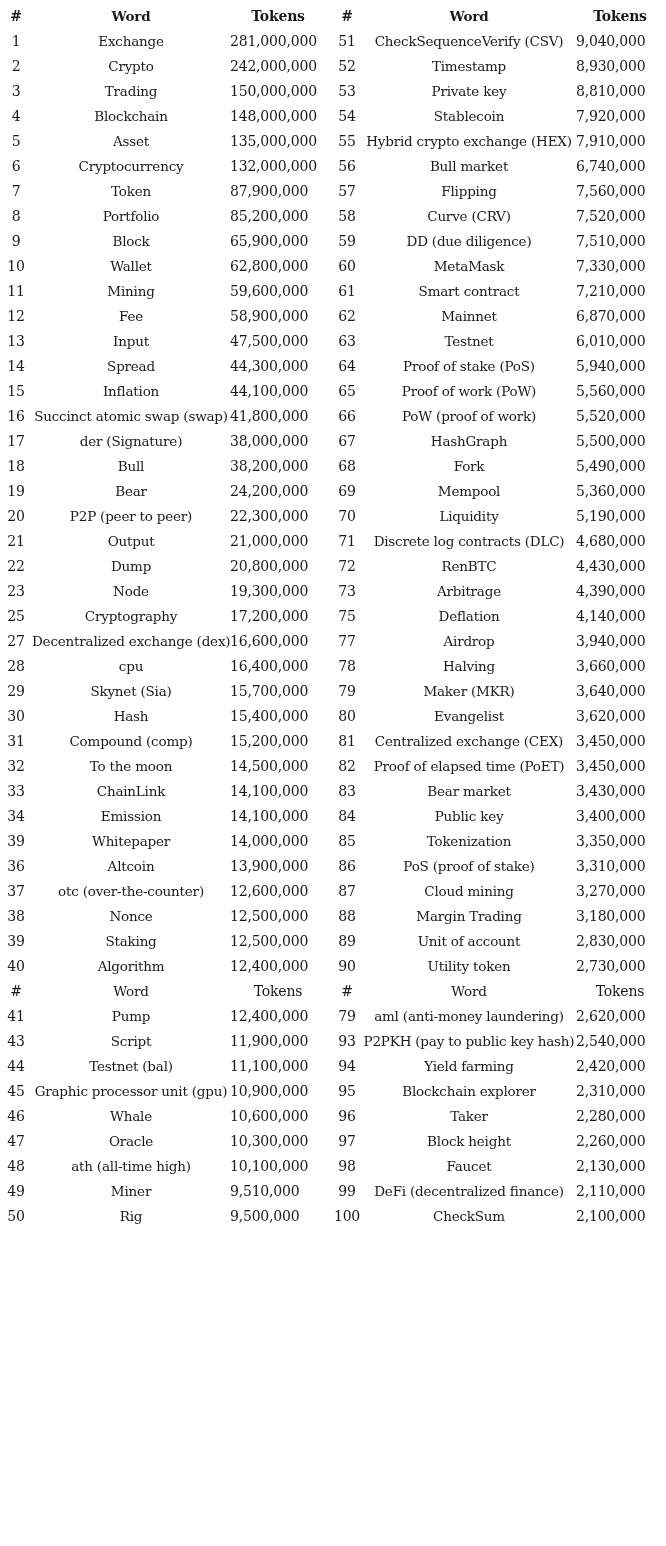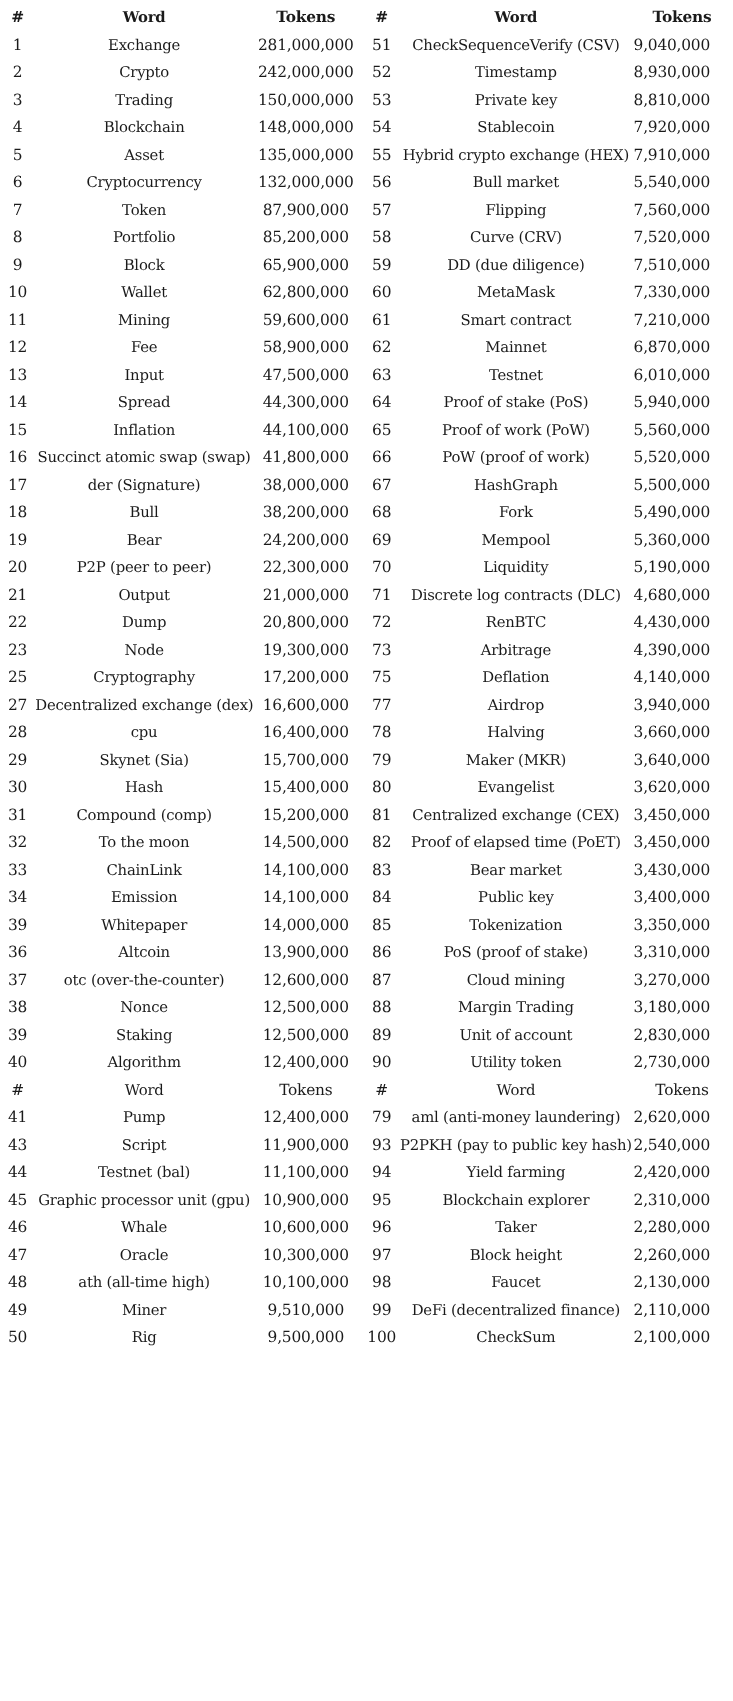--- a/index.html
+++ b/index.html
@@ -32,21 +32,21 @@
     col.c-num-l { width: 32px; }
     col.c-word-l { width: 198px; }
     col.c-tok-l { width: 102px; }
     col.c-num-r { width: 30px; }
     col.c-word-r { width: 214px; }
     col.c-tok-r { width: 90px; }
 
     .num { text-align: center; }
     .word { text-align: center; font-size: 13.5px; }
     .tok { padding-right: 2px !important; }
-    .tok-l { text-align: center; padding-right: 6px !important; }
+    .tok-l { text-align: left; padding-right: 6px !important; }
     .num-r { text-align: center; }
 
     tr.head-bold th { font-weight: bold; }
     tr.head-plain th { font-weight: normal; }
     tr.head-bold th.tok, tr.head-plain th.tok,
     tr.head-bold th.tok-l, tr.head-plain th.tok-l { text-align: center; }
   </style>
 </head>
 <body>
 
@@ -109,21 +109,21 @@
         <td class="num-r">55</td>
         <td class="word">Hybrid crypto exchange (HEX)</td>
         <td class="tok">7,910,000</td>
       </tr>
       <tr>
         <td class="num">6</td>
         <td class="word">Cryptocurrency</td>
         <td class="tok-l">132,000,000</td>
         <td class="num-r">56</td>
         <td class="word">Bull market</td>
-        <td class="tok">5,540,000</td>
+        <td class="tok">6,740,000</td>
       </tr>
       <tr>
         <td class="num">7</td>
         <td class="word">Token</td>
         <td class="tok-l">87,900,000</td>
         <td class="num-r">57</td>
         <td class="word">Flipping</td>
         <td class="tok">7,560,000</td>
       </tr>
       <tr>

